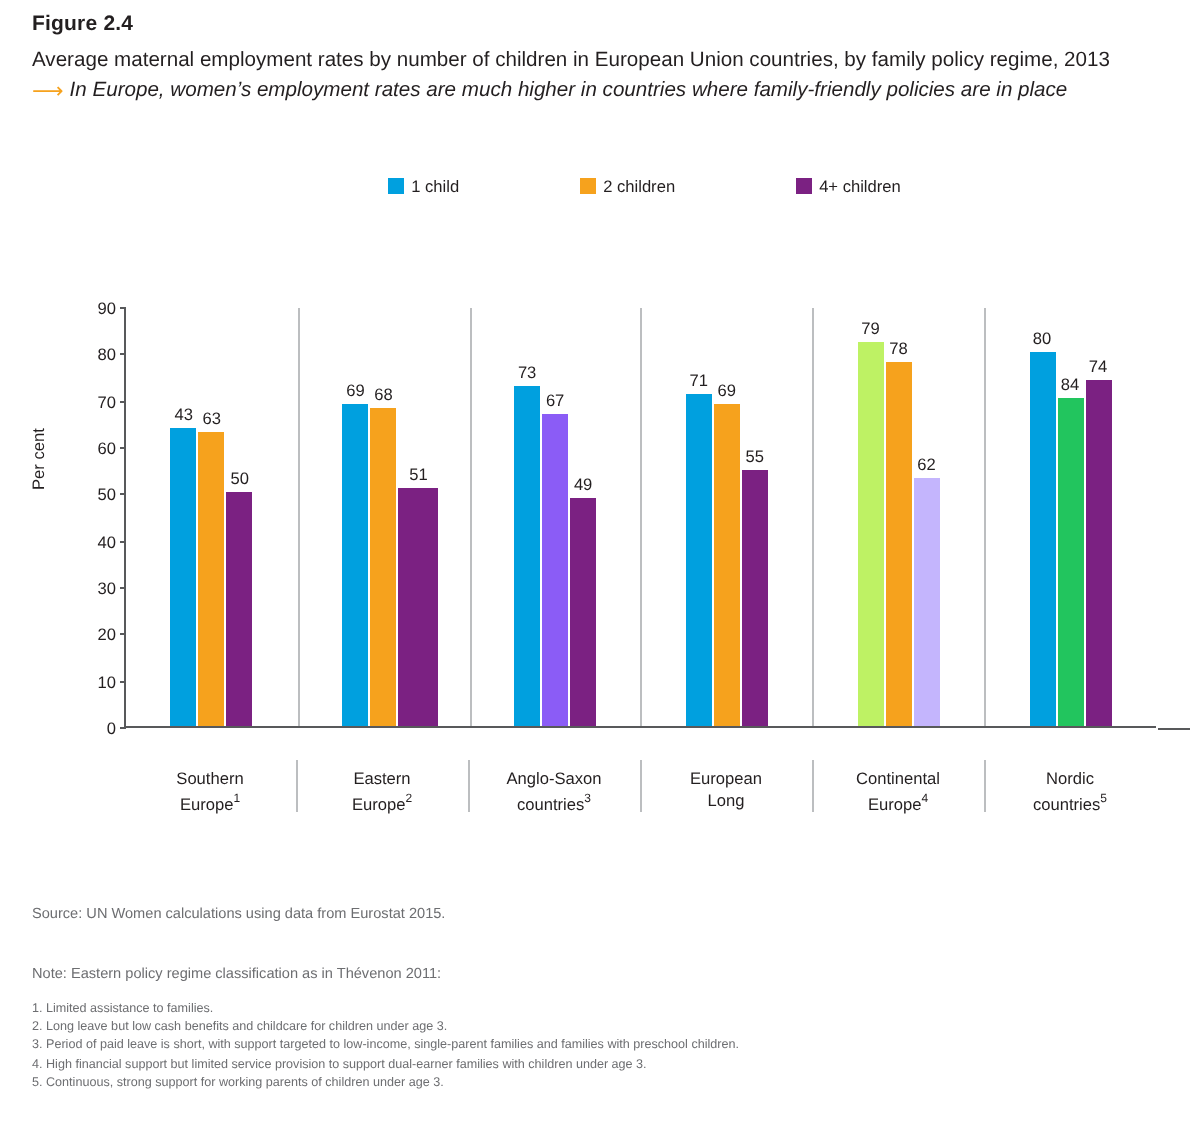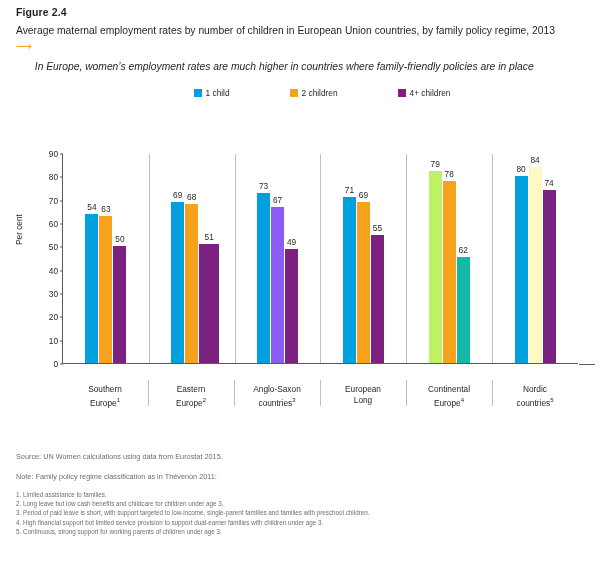--- a/index.html
+++ b/index.html
@@ -45,21 +45,20 @@
     line-height: 14px;
     margin-right: 4px;
     flex: 0 0 auto;
     letter-spacing: -1px;
   }
   .fig-sub {
     font-size: 10.3px;
     line-height: 14px;
     font-style: italic;
     color: #231f20;
-    margin-top: 21px;
   }
 
   
   .legend {
     position: absolute;
     top: 88px;
     left: 0; right: 0;
     display: flex;
     justify-content: center;
     align-items: center;
@@ -187,21 +186,21 @@
   
   .notes {
     position: absolute;
     left: 16px;
     top: 452px;
     width: 568px;
   }
   .source {
     font-size: 7.3px;
     color: #6d6e71;
-    margin-bottom: 11px;
+    margin-bottom: 21px;
   }
   .note {
     font-size: 7.3px;
     color: #6d6e71;
     margin-bottom: 9px;
   }
   .footnotes { font-size: 6.3px; color: #6d6e71; line-height: 9.2px; }
   .footnote { white-space: nowrap; }
 </style>
 </head>
@@ -235,21 +234,21 @@
   </div>
 
   <div class="chart-area">
     <div class="ylabel">Per cent</div>
     <div class="plot" id="plot">
       <div class="axis-extend"></div>
       <div class="groups" id="groups">
           <div class="group">
             <div class="bar-wrap">
               <div class="bar" style="background: rgb(0, 160, 223); height: 149.333px;">
-                <span class="bar-val">54</span>
+                <span class="bar-val">43</span>
               </div>
             </div>
             <div class="bar-wrap">
               <div class="bar" style="background: rgb(246, 162, 29); height: 147px;">
                 <span class="bar-val">63</span>
               </div>
             </div>
             <div class="bar-wrap">
               <div class="bar" style="background: rgb(123, 33, 130); height: 116.667px;">
                 <span class="bar-val">50</span>
@@ -312,33 +311,33 @@
               <div class="bar" style="background: #bef264; height: 192px;">
                 <span class="bar-val">79</span>
               </div>
             </div>
             <div class="bar-wrap">
               <div class="bar" style="background: rgb(246, 162, 29); height: 182px;">
                 <span class="bar-val">78</span>
               </div>
             </div>
             <div class="bar-wrap">
-              <div class="bar" style="background: #14b8a6; height: 106px; text-align: center;">
+              <div class="bar" style="background: #c4b5fd; height: 124px; text-align: center;">
                 <span class="bar-val">62</span>
               </div>
             </div>
           </div>
           <div class="group">
             <div class="bar-wrap">
               <div class="bar" style="background: rgb(0, 160, 223); height: 186.667px;">
                 <span class="bar-val">80</span>
               </div>
             </div>
             <div class="bar-wrap">
-              <div class="bar" style="background: #fef9c3; height: 196px;">
+              <div class="bar" style="background: #22c55e; height: 164px;">
                 <span class="bar-val">84</span>
               </div>
             </div>
             <div class="bar-wrap">
               <div class="bar" style="background: rgb(123, 33, 130); height: 172.667px;">
                 <span class="bar-val">74</span>
               </div>
             </div>
           </div>
         </div>
@@ -386,21 +385,21 @@
         </div>
         <div class="cat">
           <div>Nordic</div>
           <div>countries<sup>5</sup></div>
         </div>
       </div>
   </div>
 
   <div class="notes">
     <div class="source">Source: UN Women calculations using data from Eurostat 2015.</div>
-    <div class="note">Note: Family policy regime classification as in Thévenon 2011:</div>
+    <div class="note">Note: Eastern policy regime classification as in Thévenon 2011:</div>
     <div class="footnotes" id="footnotes">
         <div class="footnote">1. Limited assistance to families.</div>
         <div class="footnote">2. Long leave but low cash benefits and childcare for children under age 3.</div>
         <div class="footnote">3. Period of paid leave is short, with support targeted to low-income, single-parent families and families with preschool children.</div>
         <div class="footnote">4. High financial support but limited service provision to support dual-earner families with children under age 3.</div>
         <div class="footnote">5. Continuous, strong support for working parents of children under age 3.</div>
       </div>
   </div>
 
 </div>

